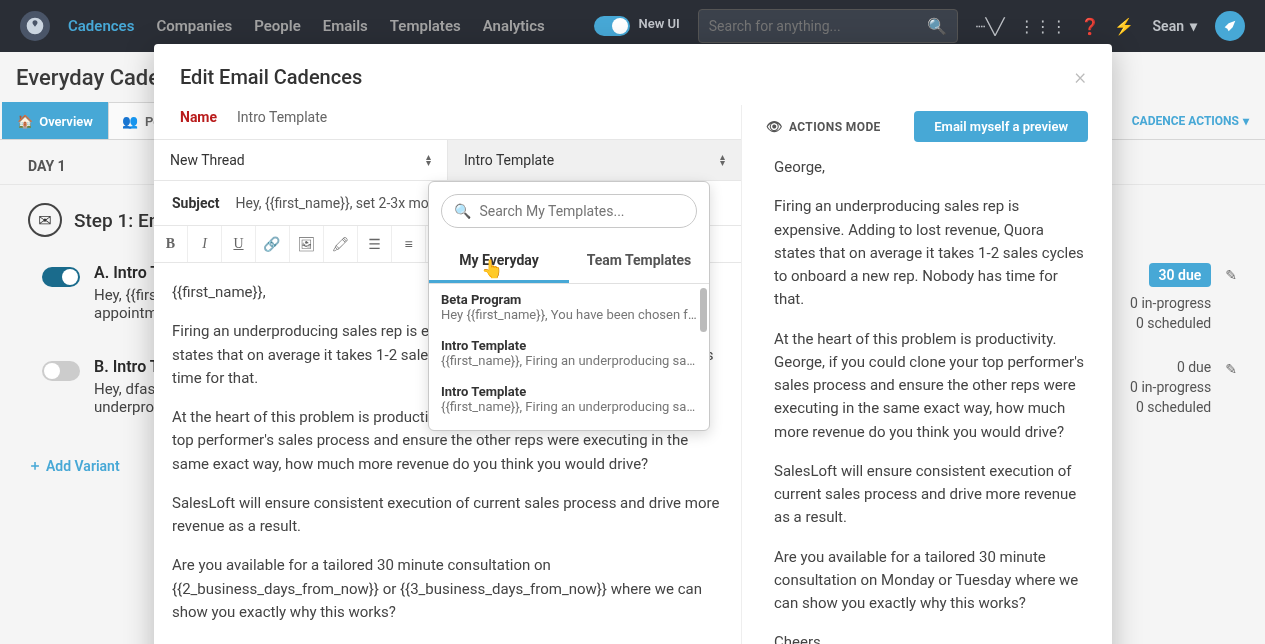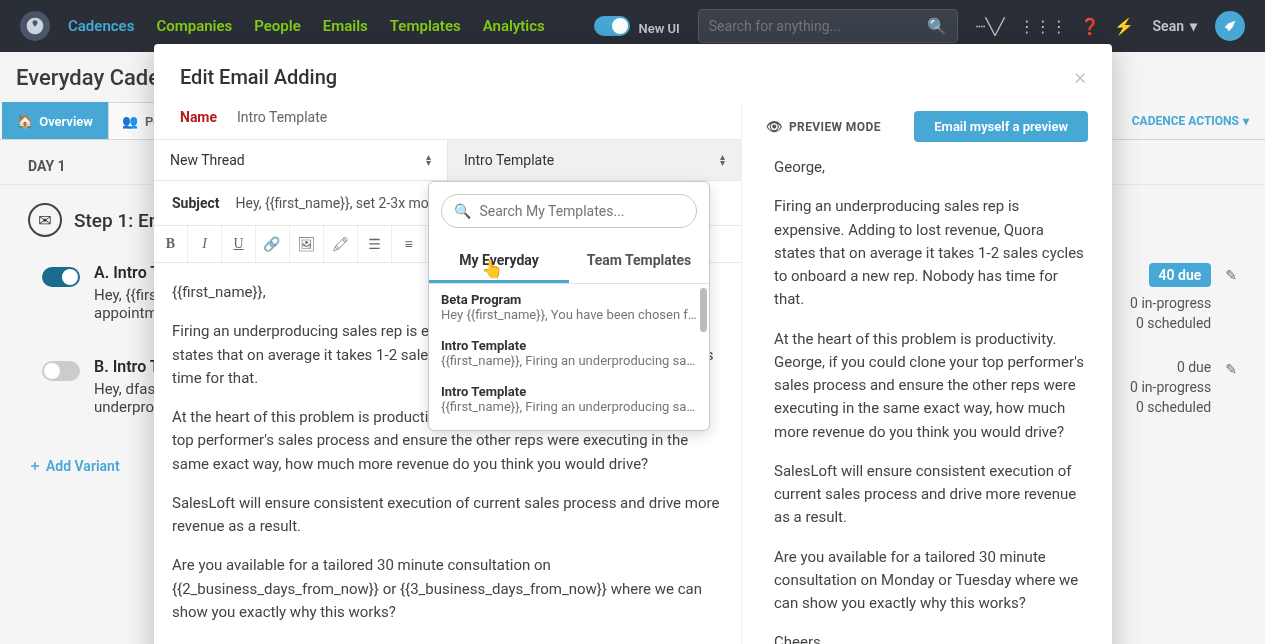--- a/index.html
+++ b/index.html
@@ -3,24 +3,24 @@
 <meta charset="utf-8">
 <style>
   * { box-sizing: border-box; margin:0; padding:0; font-family: -apple-system, BlinkMacSystemFont, "Segoe UI", Roboto, Helvetica, Arial, sans-serif; }
   body { width:1265px; height:644px; overflow:hidden; background:#f5f5f5; color:#333; font-size:14px; position:relative; }
   
   
   .topnav { height:52px; background:#2a2e36; color:#9aa0a6; display:flex; align-items:center; padding:11px 20px; gap:18px; }
   .logo { width:30px; height:30px; border-radius:50%; background:#4a5568; display:flex; align-items:center; justify-content:center; }
   .logo svg { width:20px; height:20px; fill:#cbd5e0; }
   .nav-links { display:flex; gap:22px; }
-  .nav-link { color:#84cc16; font-weight:600; cursor:pointer; font-size:15px; }
+  .nav-link { color:#a3a3a3; font-weight:600; cursor:pointer; font-size:15px; }
   .nav-link.active { color:#47a8d6; }
   .nav-spacer { flex:1; }
-  .toggle-ui { display:flex; align-items:flex-end; gap:8px; }
+  .toggle-ui { display:flex; align-items:flex-start; gap:8px; }
   .toggle-sw { width:36px; height:20px; background:#47a8d6; border-radius:10px; position:relative; cursor:pointer; }
   .toggle-sw::after { content:''; position:absolute; right:2px; top:2px; width:16px; height:16px; border-radius:50%; background:#fff; }
   .toggle-lbl { color:#c0c4c9; font-weight:600; font-size:13px; }
   .search-box { width:260px; height:34px; background:#3b414b; border-radius:4px; display:flex; align-items:center; padding:0 10px; gap:8px; border:1px solid #555; }
   .search-box input { flex:1; background:transparent; border:none; outline:none; color:#aaa; font-size:14px; }
   .top-icons { display:flex; gap:14px; align-items:center; color:#c0c4c9; }
   .top-icon { cursor:pointer; font-size:16px; }
   .user-chip { display:flex; align-items:center; gap:6px; color:#c0c4c9; font-weight:600; cursor:pointer; }
   .circle-btn { width:30px; height:30px; border-radius:50%; background:#47a8d6; display:flex; align-items:center; justify-content:center; color:#fff; cursor:pointer; }
   
@@ -184,21 +184,21 @@
   </div>
 
   <div class="variant-row">
     <div class="variant-toggle on"></div>
     <div class="variant-text">
       <div class="variant-head">A. Intro Te</div>
       <div class="variant-sub">Hey, {{first</div>
       <div class="variant-sub">appointme</div>
     </div>
     <div class="variant-stats">
-      <div class="stat-due">40 due</div>
+      <div class="stat-due">30 due</div>
       <div class="stat-plain">0 in-progress</div>
       <div class="stat-plain">0 scheduled</div>
     </div>
     <div class="pencil">✎</div>
   </div>
 
   <div class="variant-row">
     <div class="variant-toggle off"></div>
     <div class="variant-text">
       <div class="variant-head">B. Intro Te</div>
@@ -214,21 +214,21 @@
   </div>
 </div>
 
 <div class="add-variant">
   <span>＋</span>
   <span>Add Variant</span>
 </div>
 
 <div class="modal">
   <div class="modal-header">
-    <div class="modal-title">Edit Email Adding</div>
+    <div class="modal-title">Edit Email Cadences</div>
     <div class="modal-close">×</div>
   </div>
   <div class="modal-body">
     <div class="modal-left">
       <div class="name-row">
         <span class="name-lbl">Name</span>
         <span class="name-val">Intro Template</span>
       </div>
       <div class="sel-row">
         <div class="sel-cell">
@@ -290,21 +290,21 @@
             
           </div>
         </div>
       </div>
     </div>
 
     <div class="modal-right">
       <div class="preview-header">
         <div class="preview-mode">
           <span class="eye">👁</span>
-          <span>PREVIEW MODE</span>
+          <span>ACTIONS MODE</span>
         </div>
         <button class="email-preview-btn">Email myself a preview</button>
       </div>
       <div class="preview-body">
         <p>George,</p>
         <p>Firing an underproducing sales rep is expensive. Adding to lost revenue, Quora states that on average it takes 1-2 sales cycles to onboard a new rep. Nobody has time for that.</p>
         <p>At the heart of this problem is productivity. George, if you could clone your top performer's sales process and ensure the other reps were executing in the same exact way, how much more revenue do you think you would drive?</p>
         <p>SalesLoft will ensure consistent execution of current sales process and drive more revenue as a result.</p>
         <p>Are you available for a tailored 30 minute consultation on Monday or Tuesday where we can show you exactly why this works?</p>
         <p>Cheers,</p>

